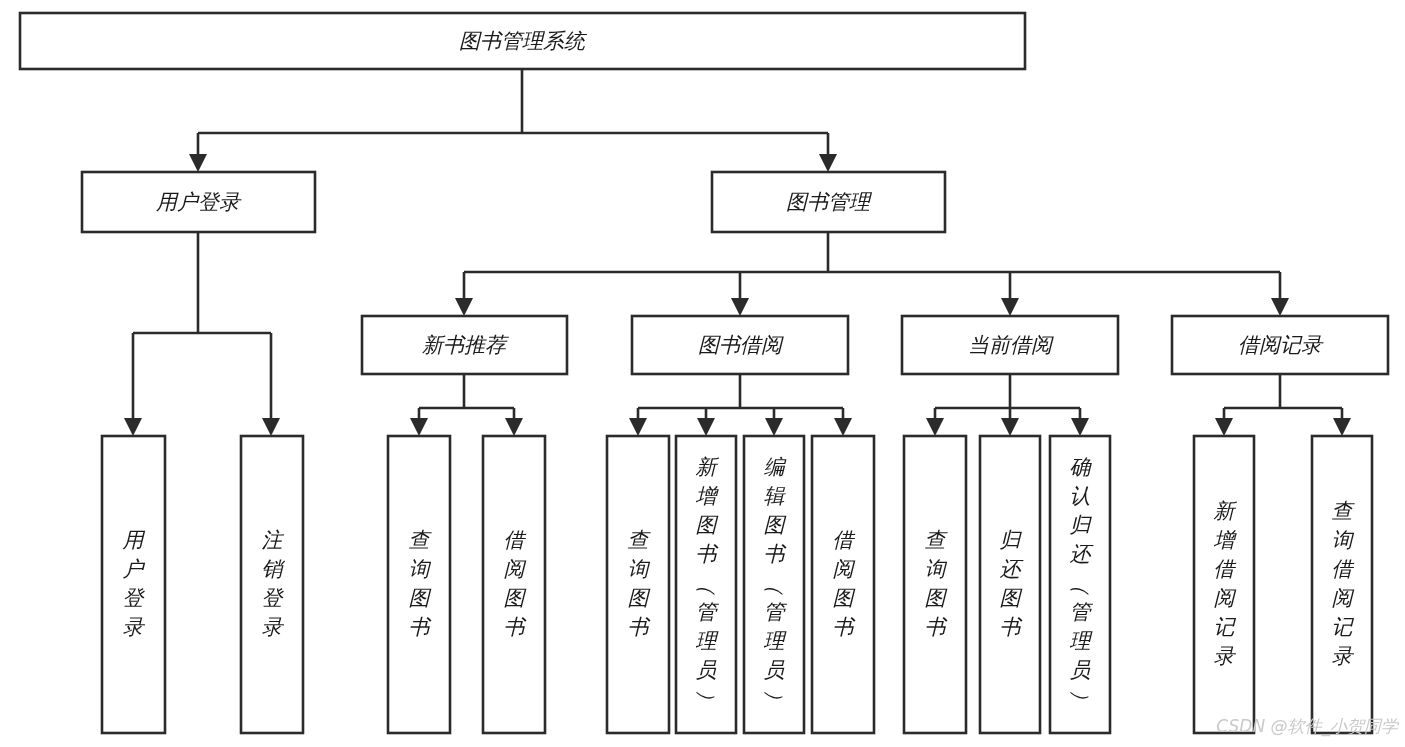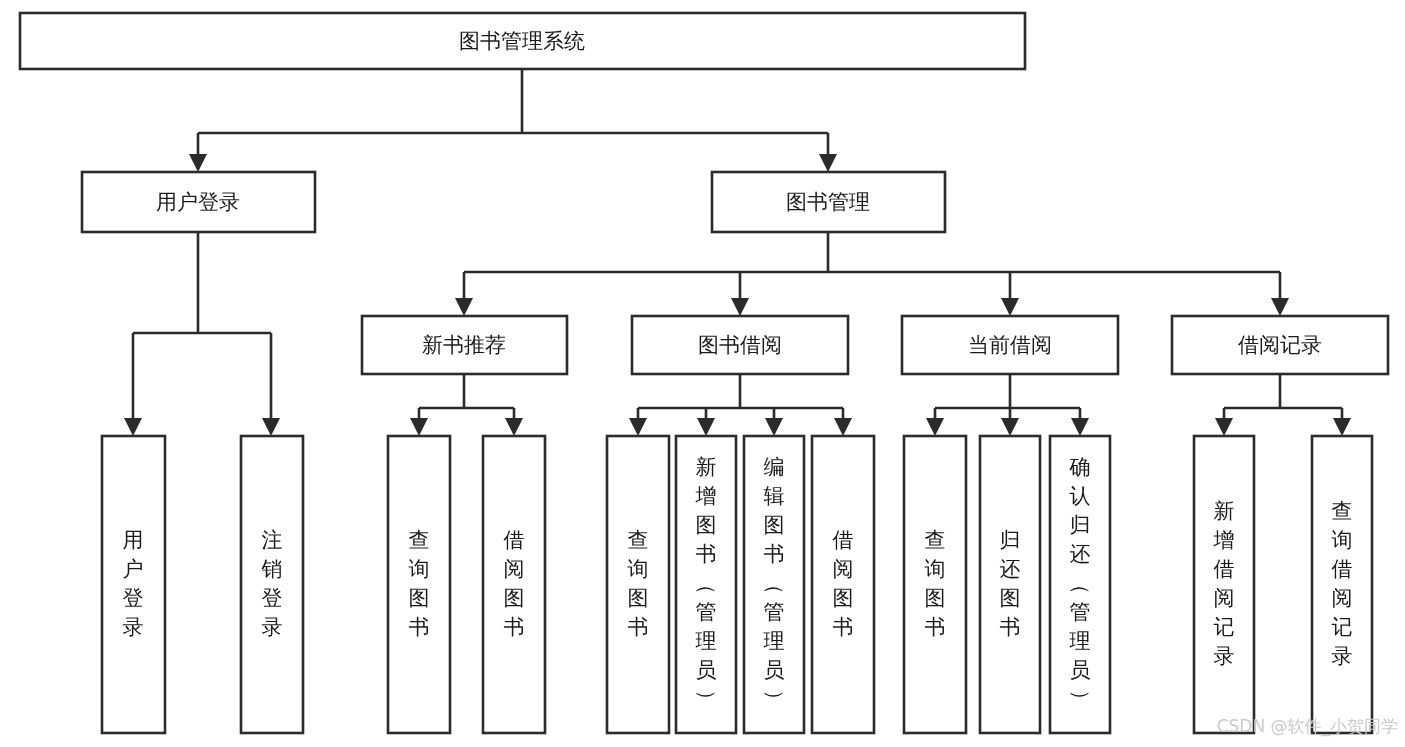--- a/index.html
+++ b/index.html
@@ -10,20 +10,21 @@
   body {
     width: 1405px;
     height: 747px;
     font-family: "DejaVu Sans", "Liberation Sans", sans-serif;
     overflow: hidden;
   }
   #diagram-root {
     position: relative;
     width: 1405px;
     height: 747px;
+    font-style: italic;
   }
   svg.diagram-canvas {
     position: absolute;
     top: 0;
     left: 0;
     width: 1405px;
     height: 747px;
   }
   .node-box {
     fill: #ffffff;

